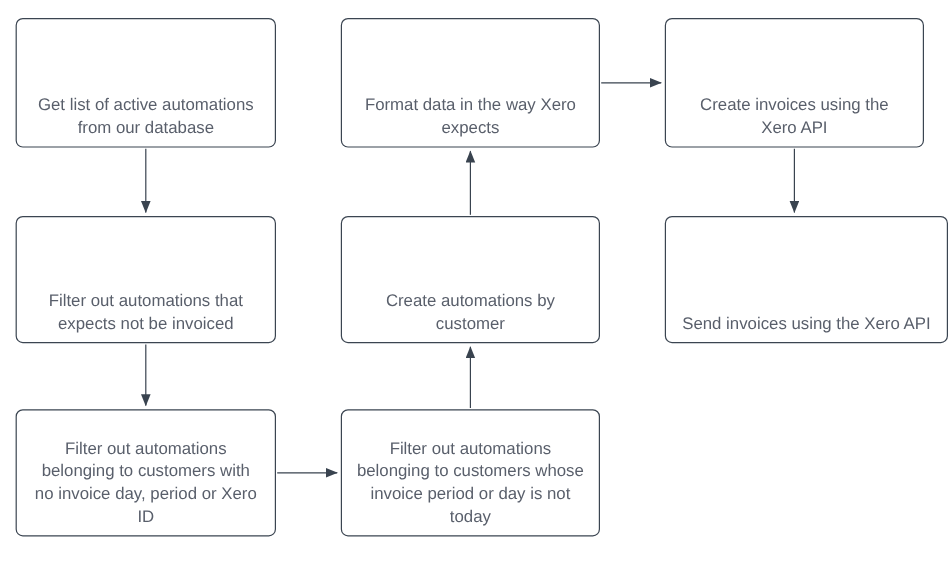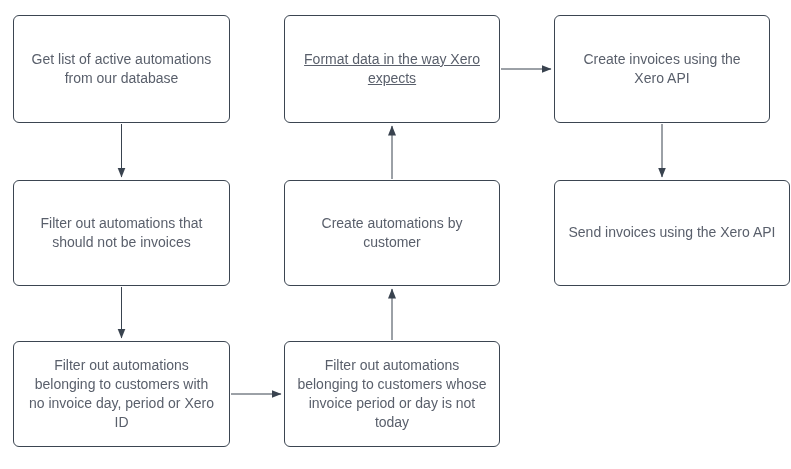--- a/index.html
+++ b/index.html
@@ -11,34 +11,34 @@
     font-family: "Liberation Sans", sans-serif;
     overflow: hidden;
   }
   .node {
     position: absolute;
     box-sizing: border-box;
     border: 1px solid #3b4551;
     border-radius: 6px;
     background: #ffffff;
     display: flex;
-    align-items: center;
+    align-items: flex-end;
     justify-content: center;
     text-align: center;
     padding: 6px 12px;
     font-size: 14px;
     line-height: 1.36;
     color: #595f6b;
   }
   
   .n-a { left: 13px;  top: 15px;  width: 217px; height: 108px; }
   .n-b { left: 13px;  top: 180px; width: 217px; height: 106px; }
   .n-c { left: 13px;  top: 341px; width: 217px; height: 106px; }
   
-  .n-d { left: 284px; top: 15px;  width: 216px; height: 108px; text-decoration: underline; }
+  .n-d { left: 284px; top: 15px;  width: 216px; height: 108px; }
   .n-e { left: 284px; top: 180px; width: 216px; height: 106px; }
   .n-f { left: 284px; top: 341px; width: 216px; height: 106px; }
   
   .n-g { left: 554px; top: 15px;  width: 216px; height: 108px; }
   .n-h { left: 554px; top: 180px; width: 236px; height: 106px; }
   .edges {
     position: absolute;
     left: 0; top: 0;
     width: 791px; height: 469px;
     pointer-events: none;
@@ -62,21 +62,21 @@
     <line x1="392" y1="340" x2="392" y2="289" marker-end="url(#arrow)"></line>
     <line x1="392" y1="179" x2="392" y2="126" marker-end="url(#arrow)"></line>
     <line x1="501" y1="69" x2="551" y2="69" marker-end="url(#arrow)"></line>
     <line x1="662" y1="124" x2="662" y2="177" marker-end="url(#arrow)"></line>
   </svg>
 
   <div class="node n-a">
     <span>Get list of active automations from our database</span>
   </div>
   <div class="node n-b">
-    <span>Filter out automations that should not be invoices</span>
+    <span>Filter out automations that expects not be invoiced</span>
   </div>
   <div class="node n-c">
     <span>Filter out automations belonging to customers with no invoice day, period or Xero ID</span>
   </div>
   <div class="node n-d">
     <span>Format data in the way Xero expects</span>
   </div>
   <div class="node n-e">
     <span>Create automations by customer</span>
   </div>

